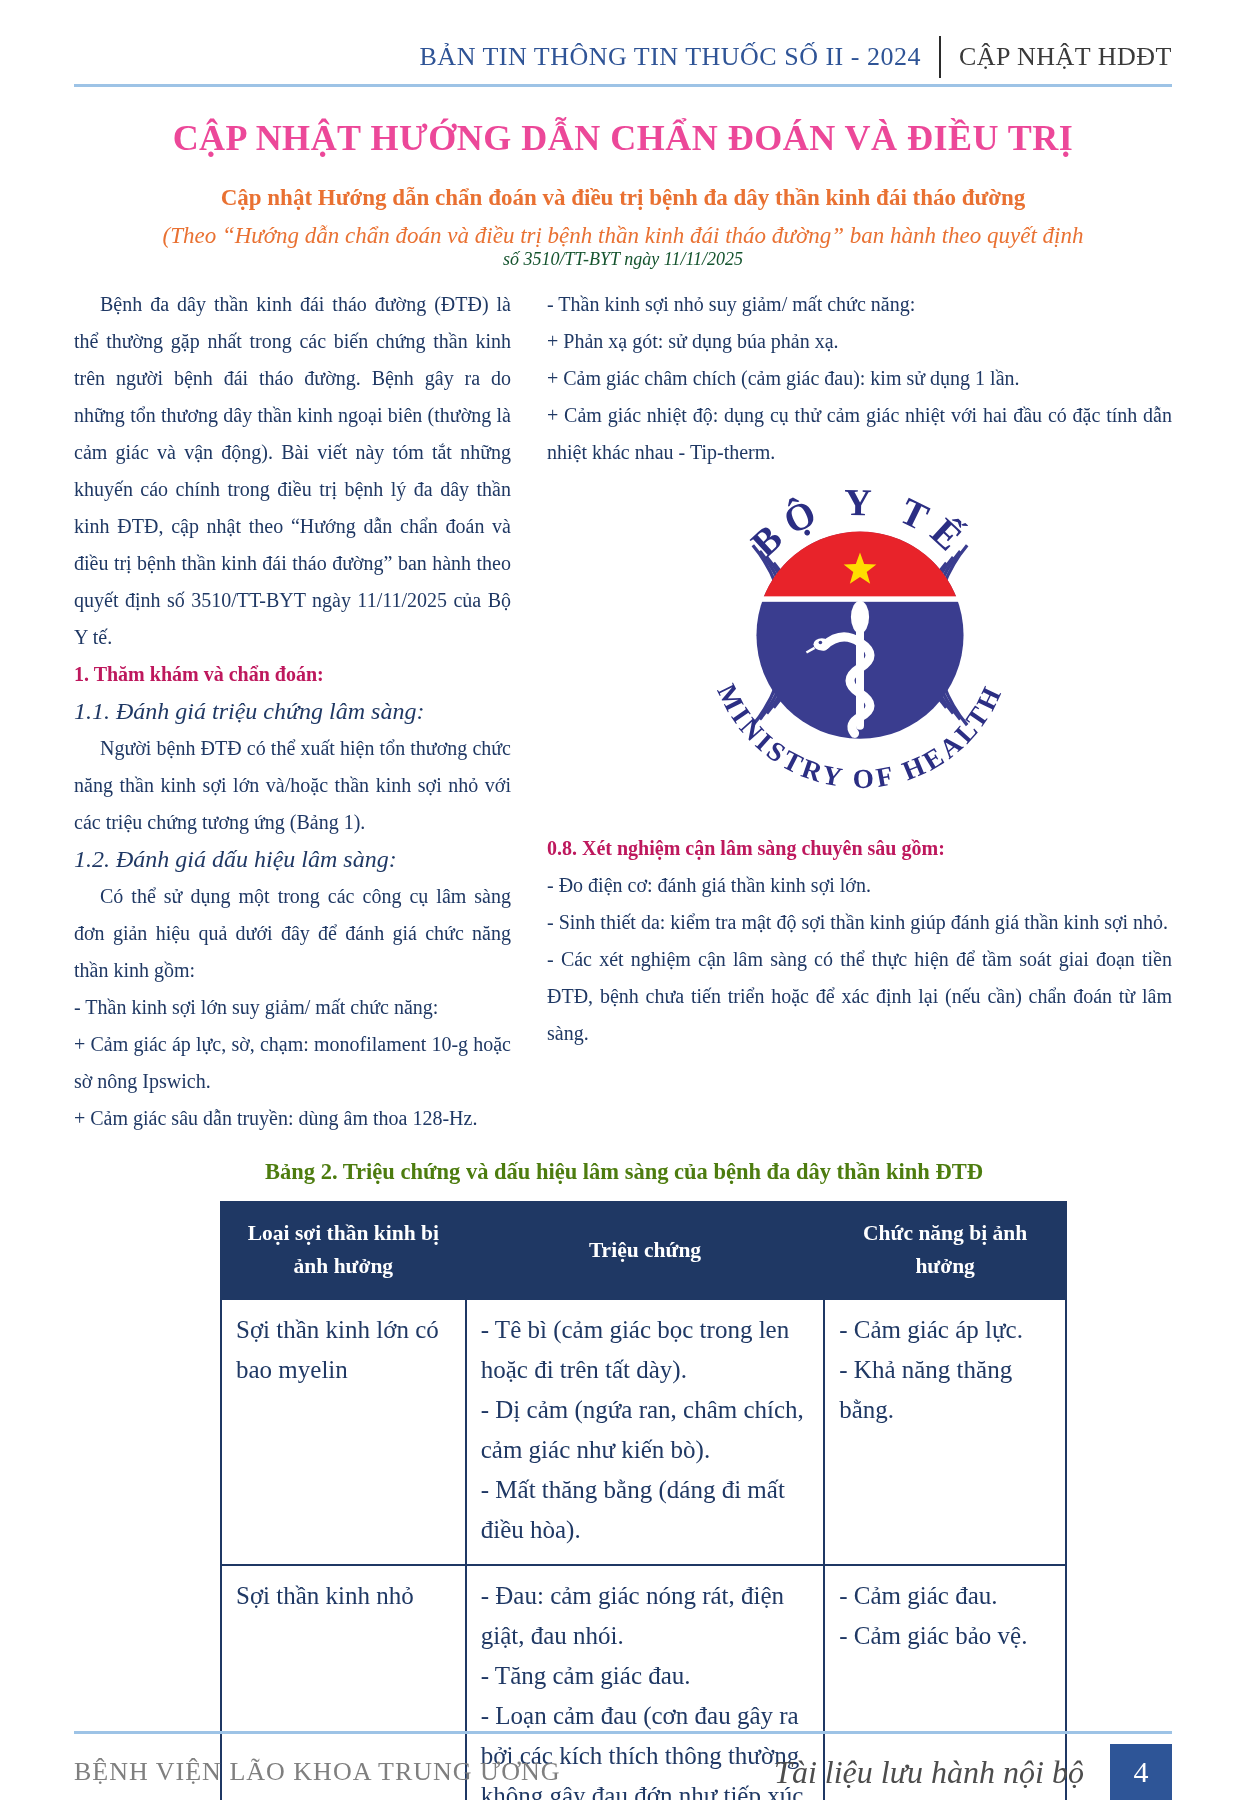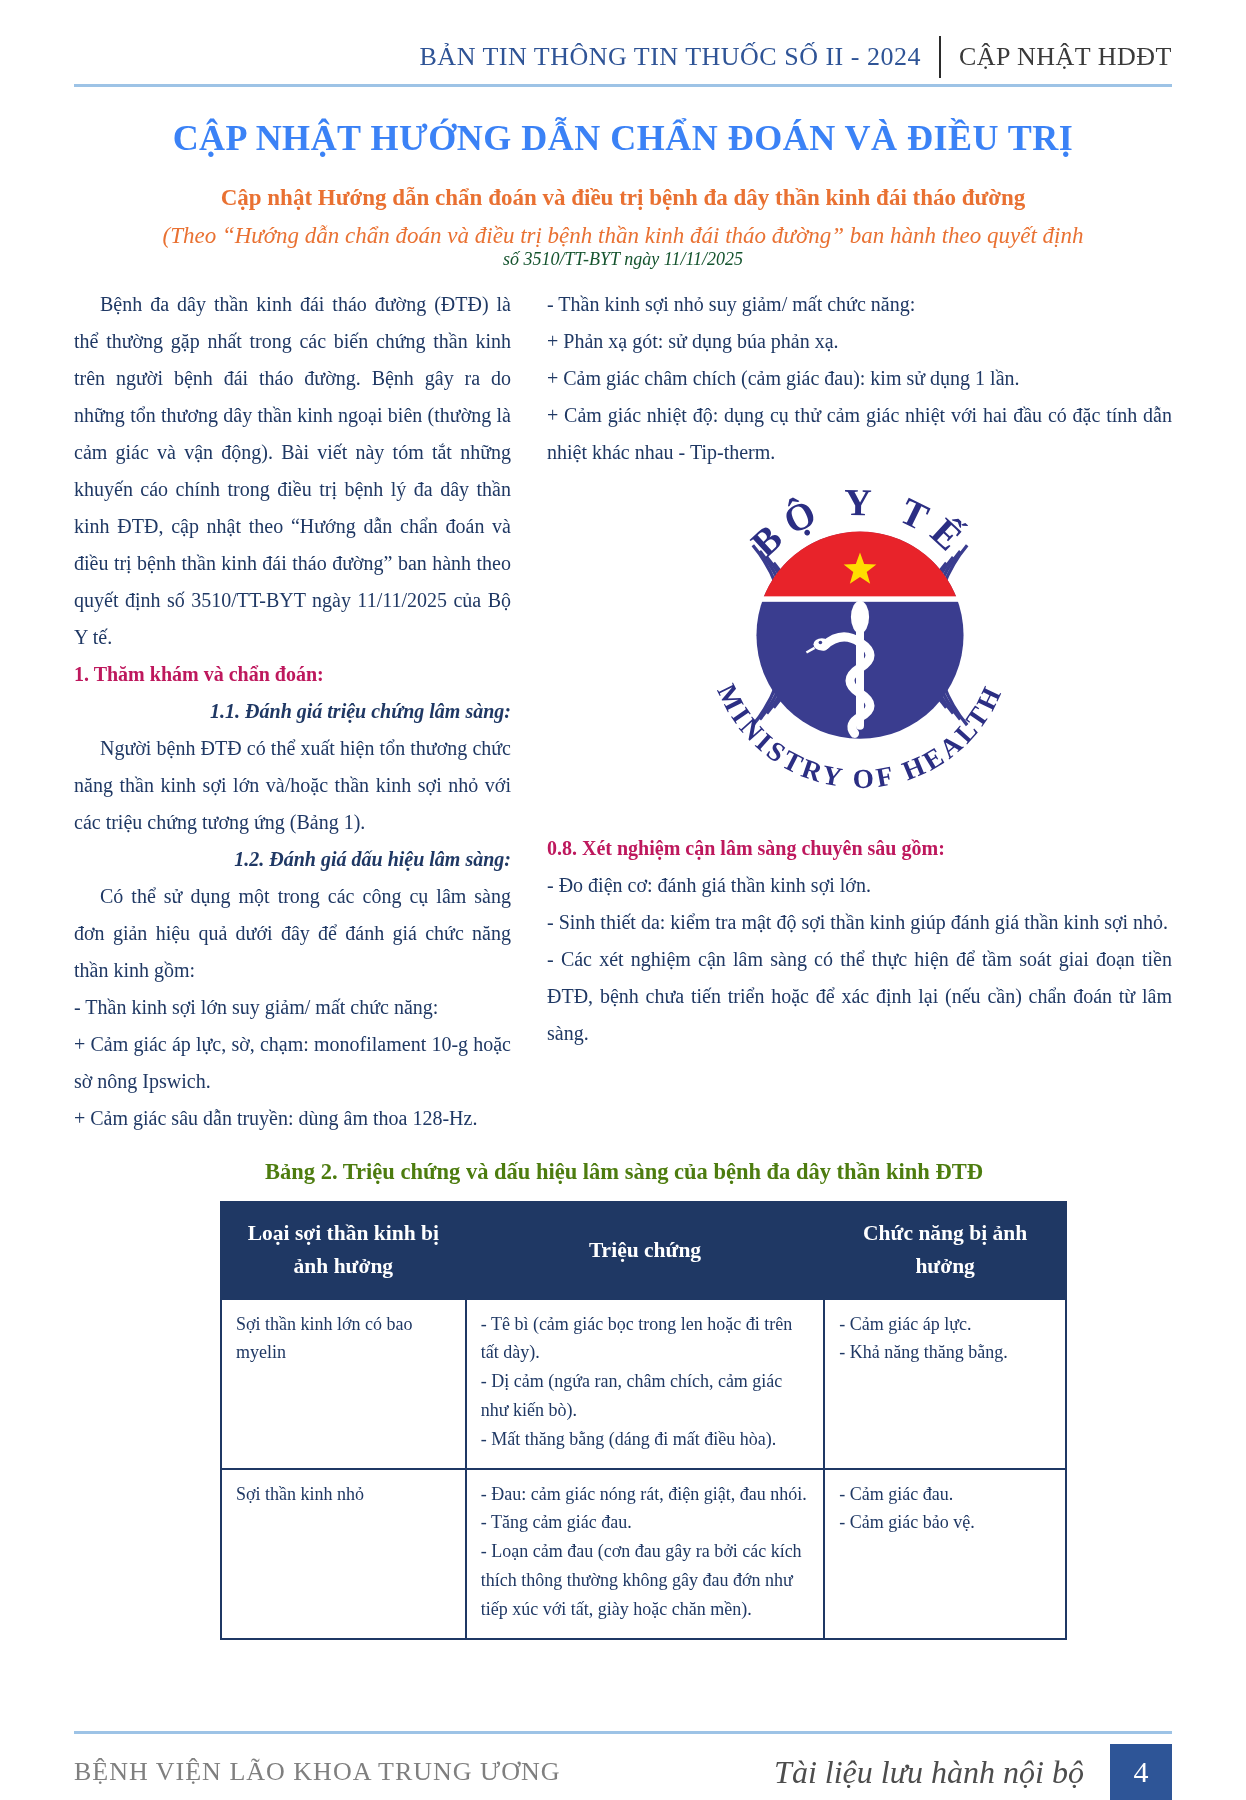--- a/index.html
+++ b/index.html
@@ -14,50 +14,50 @@
     padding:34px 74px 0 74px;
     overflow:hidden;
   }
   
   .hdr{display:flex;justify-content:flex-end;align-items:center;gap:18px;height:46px;}
   .hdr-left{font-size:26px;color:#2F5496;letter-spacing:.5px;white-space:nowrap;}
   .hdr-divider{width:2px;height:42px;background:#2b2b2b;}
   .hdr-right{font-size:26px;color:#3a3a3a;letter-spacing:.5px;white-space:nowrap;}
   .rule{height:3px;background:#9DC3E6;margin-top:4px;}
   
-  .title{margin-top:30px;text-align:center;font-size:36px;font-weight:bold;color:#3b82f6;letter-spacing:.5px;}
+  .title{margin-top:30px;text-align:center;font-size:36px;font-weight:bold;color:#ec4899;letter-spacing:.5px;}
   .subtitle{margin-top:26px;text-align:center;font-size:23px;font-weight:bold;color:#E97132;}
   .note{margin-top:12px;text-align:center;font-size:23px;font-style:italic;color:#E97132;}
   .note2{text-align:center;font-size:18px;font-style:italic;color:#14532d;}
   
   .cols{display:flex;gap:36px;margin-top:16px;}
   .col-left{width:437px;flex:none;}
   .col-right{flex:1;min-width:0;}
   .para,.item{font-size:20px;line-height:37px;text-align:justify;margin:0;color:#1F3864;}
   .indent{text-indent:26px;}
   .h-bold{font-size:20px;line-height:37px;font-weight:bold;margin:0;color:#be185d;}
-  .h-bold-italic{font-size:20px;line-height:37px;font-weight:bold;font-style:italic;margin:0;color:#1F3864;text-align:right;}
+  .h-bold-italic{font-size:24px;line-height:37px;font-weight:normal;font-style:italic;margin:0;color:#1F3864;}
   
   .logo-wrap{display:flex;justify-content:center;margin:8px 0 24px 0;}
   .logo-arc-text{font-family:"Liberation Serif","DejaVu Serif",serif;font-weight:bold;fill:#2B2E83;}
   
   .tbl-caption{margin-top:22px;margin-left:70px;text-align:center;font-size:22.5px;font-weight:bold;color:#4d7c0f;width:960px;}
   table.tbl{
     border-collapse:collapse;
     margin-top:16px;margin-left:146px;
     width:847px;table-layout:fixed;
   }
   .tbl th,.tbl td{border:2.5px solid #1F3864;}
   .tbl th{
     background:#1F3864;color:#ffffff;
     font-size:21.5px;font-weight:bold;line-height:1.55;
     padding:14px 10px;text-align:center;vertical-align:middle;
   }
   .tbl td{
-    font-size:18px;line-height:1.6;color:#1F3864;
+    font-size:25px;line-height:1.6;color:#1F3864;
     padding:10px 12px 14px 14px;vertical-align:top;text-align:left;
     white-space:pre-line;
   }
   .c1{width:243px;} .c2{width:356px;} .c3{width:240px;}
   
   .footer{position:absolute;left:74px;right:74px;bottom:0;}
   .f-rule{height:3px;background:#9DC3E6;}
   .f-row{display:flex;align-items:center;margin-top:10px;height:56px;}
   .f-left{font-size:26px;color:#7F7F7F;letter-spacing:1px;white-space:nowrap;}
   .f-right{margin-left:auto;font-size:32px;font-style:italic;color:#4d4d4d;white-space:nowrap;}

